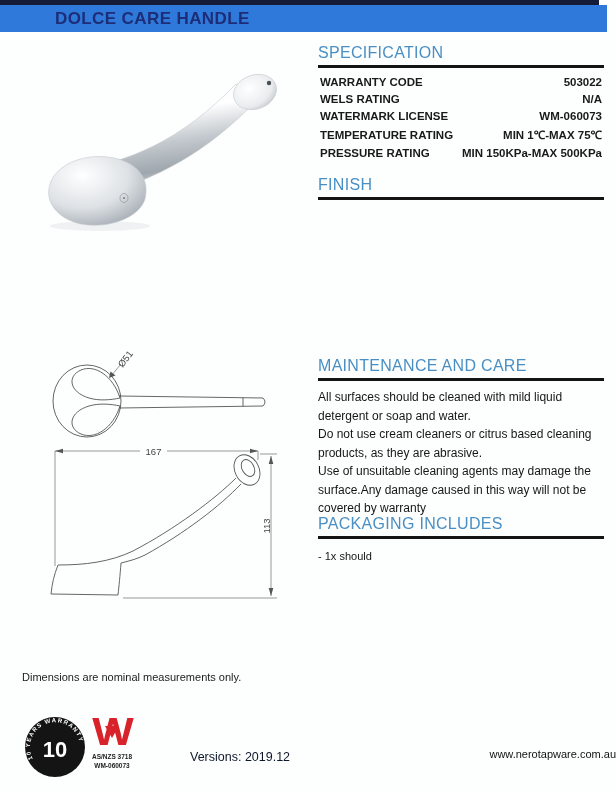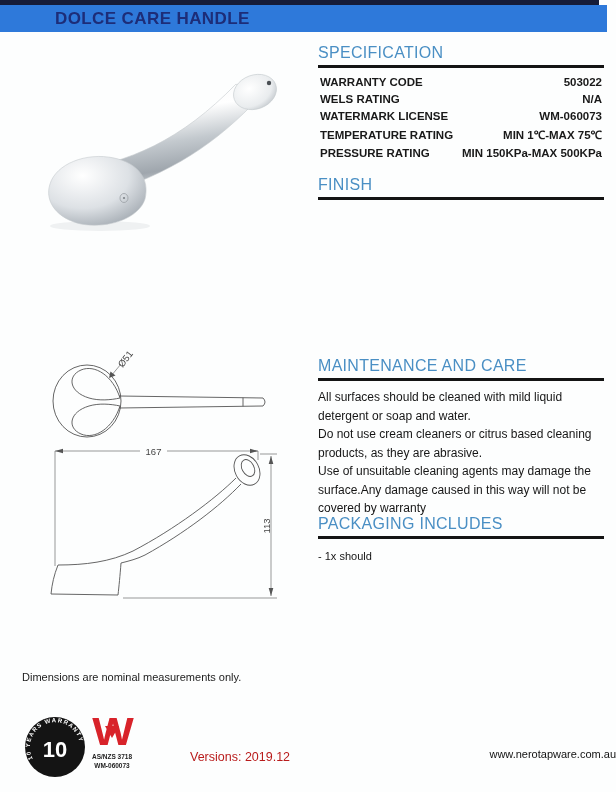--- a/index.html
+++ b/index.html
@@ -44,21 +44,21 @@
   .w-letter {
     display:block; font-weight:bold; font-size:44px; line-height:40px;
     color:#d8232a; transform:scaleY(.88); letter-spacing:-2px;
   }
   .w-arrow {
     position:absolute; left:50%; top:14px; transform:translateX(-50%);
     width:0; height:0; border-left:7px solid transparent;
     border-right:7px solid transparent; border-top:12px solid #d8232a;
   }
   .w-std { font-size:6.5px; font-weight:bold; color:#222; line-height:9px; }
-  .version { position:absolute; left:190px; top:750px; font-size:12.5px; color:#b91c1c; }
+  .version { position:absolute; left:190px; top:750px; font-size:12.5px; color:#0f172a; }
   .website { position:absolute; right:0; top:748px; font-size:11px; color:#111; text-decoration:none; }
   svg text { font-family:"Liberation Sans", sans-serif; }
 </style>
 </head>
 <body>
 
 <div class="page">
 
   <div class="top-strip"></div>
   <div class="title-bar">

